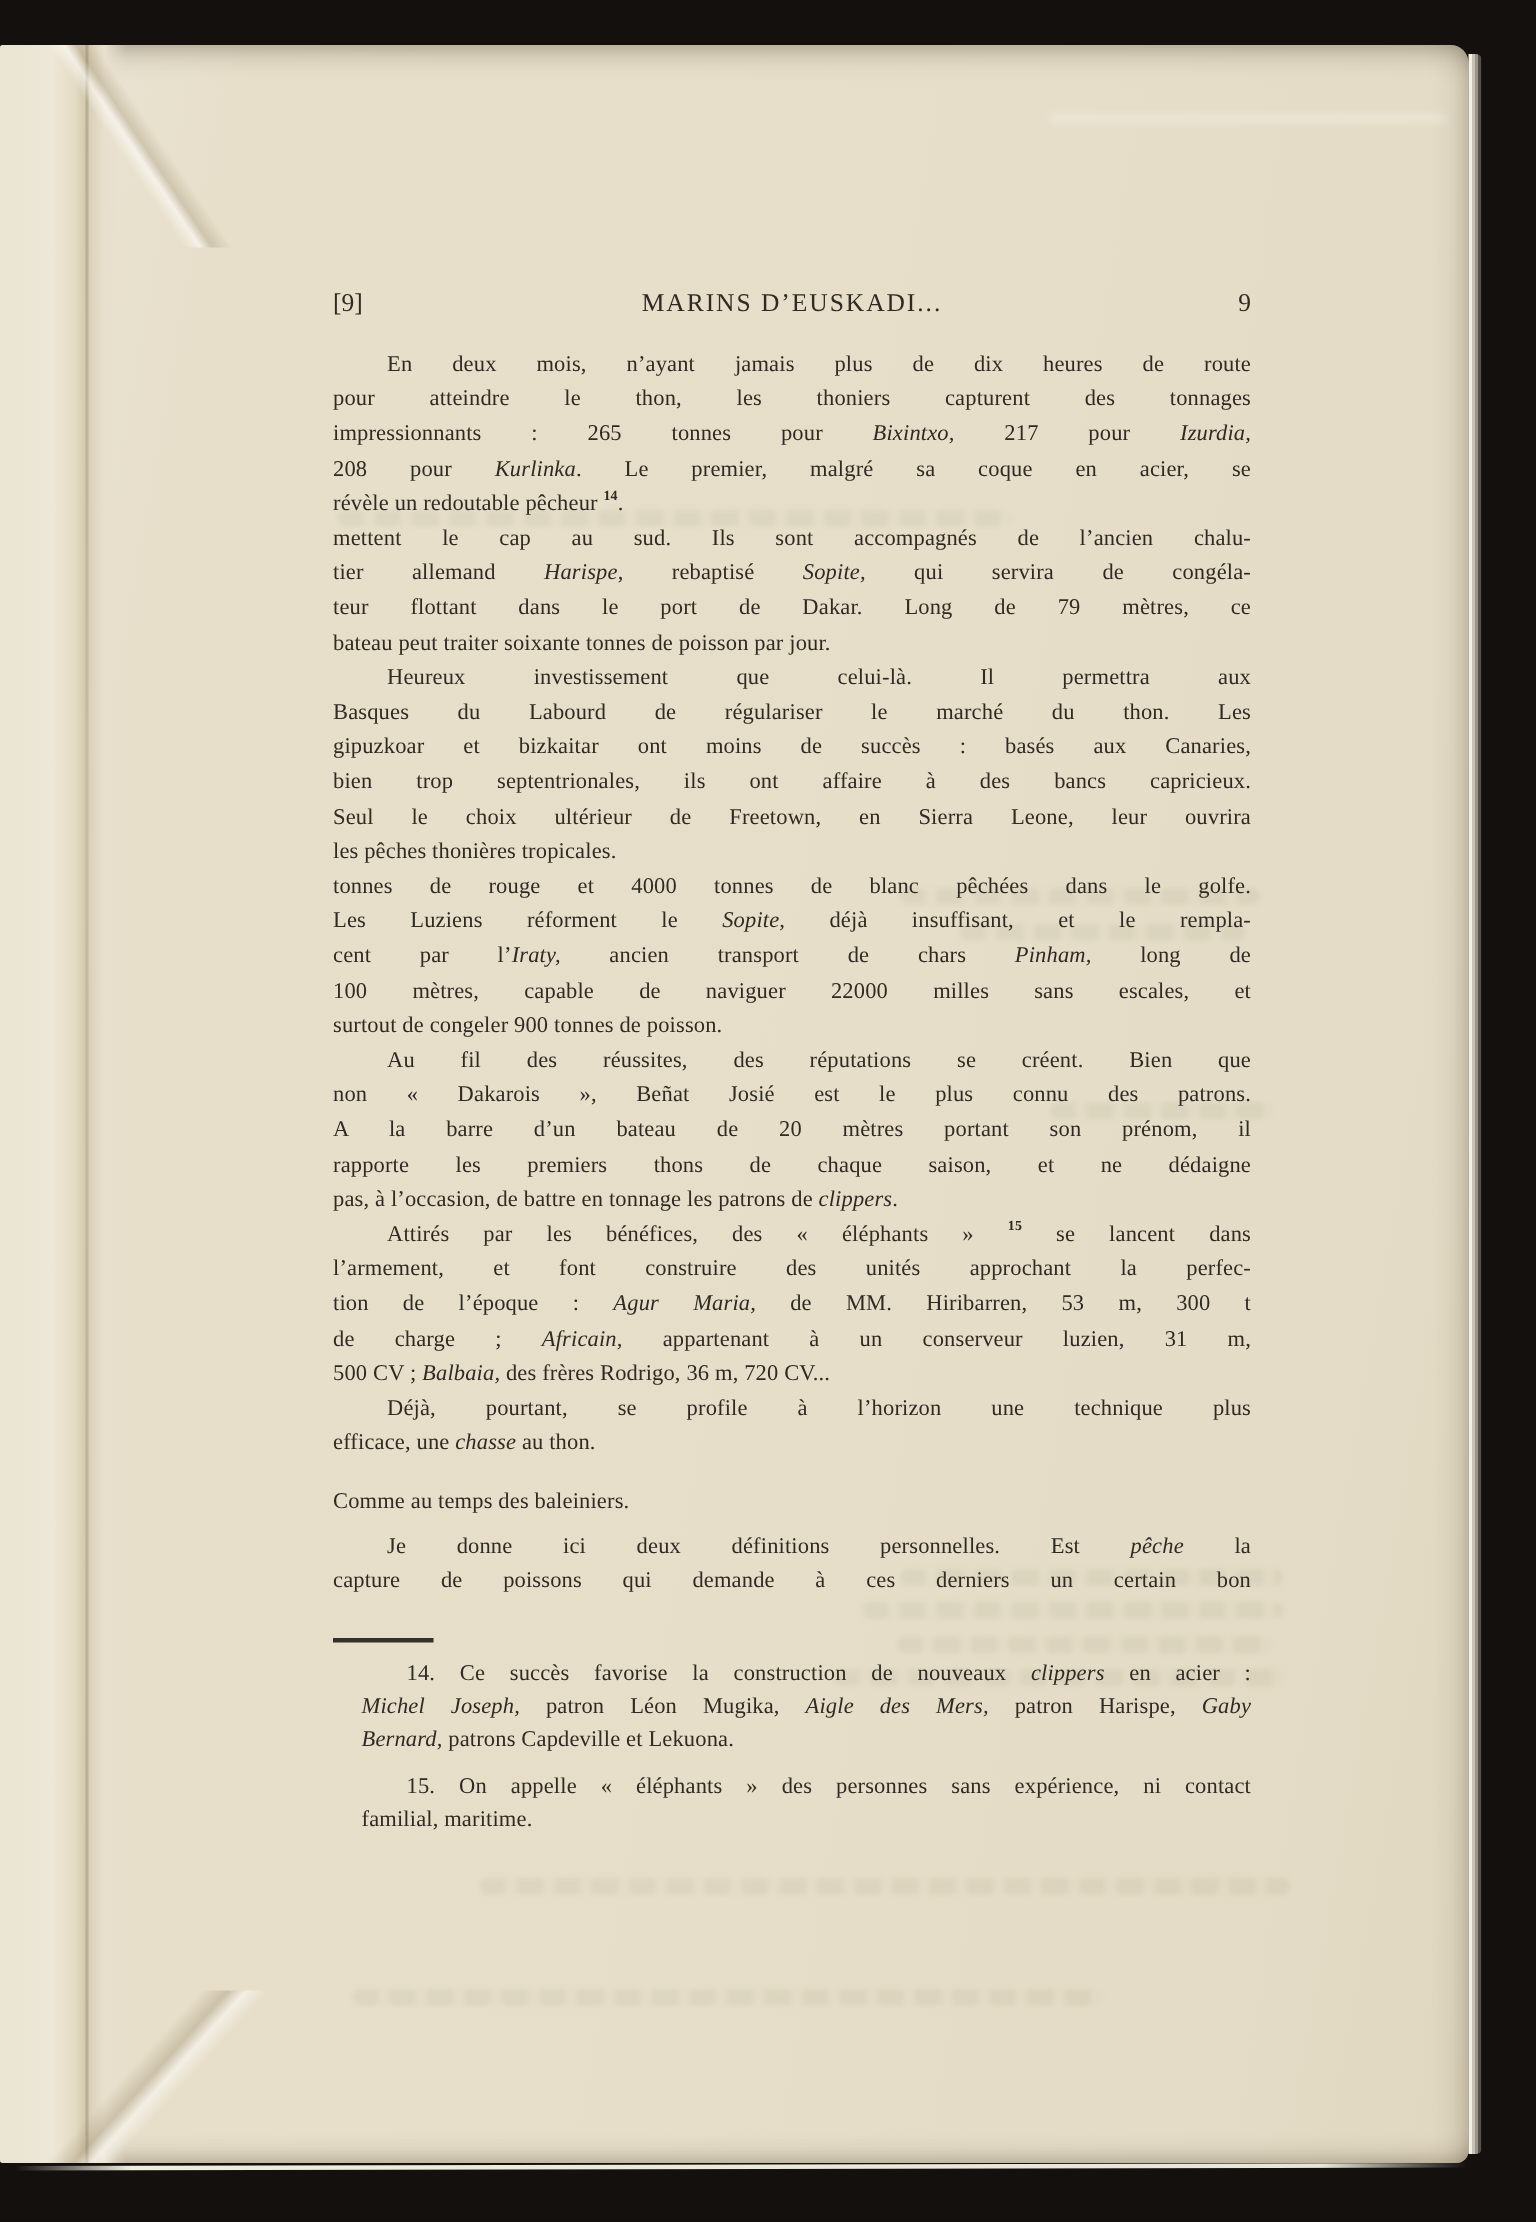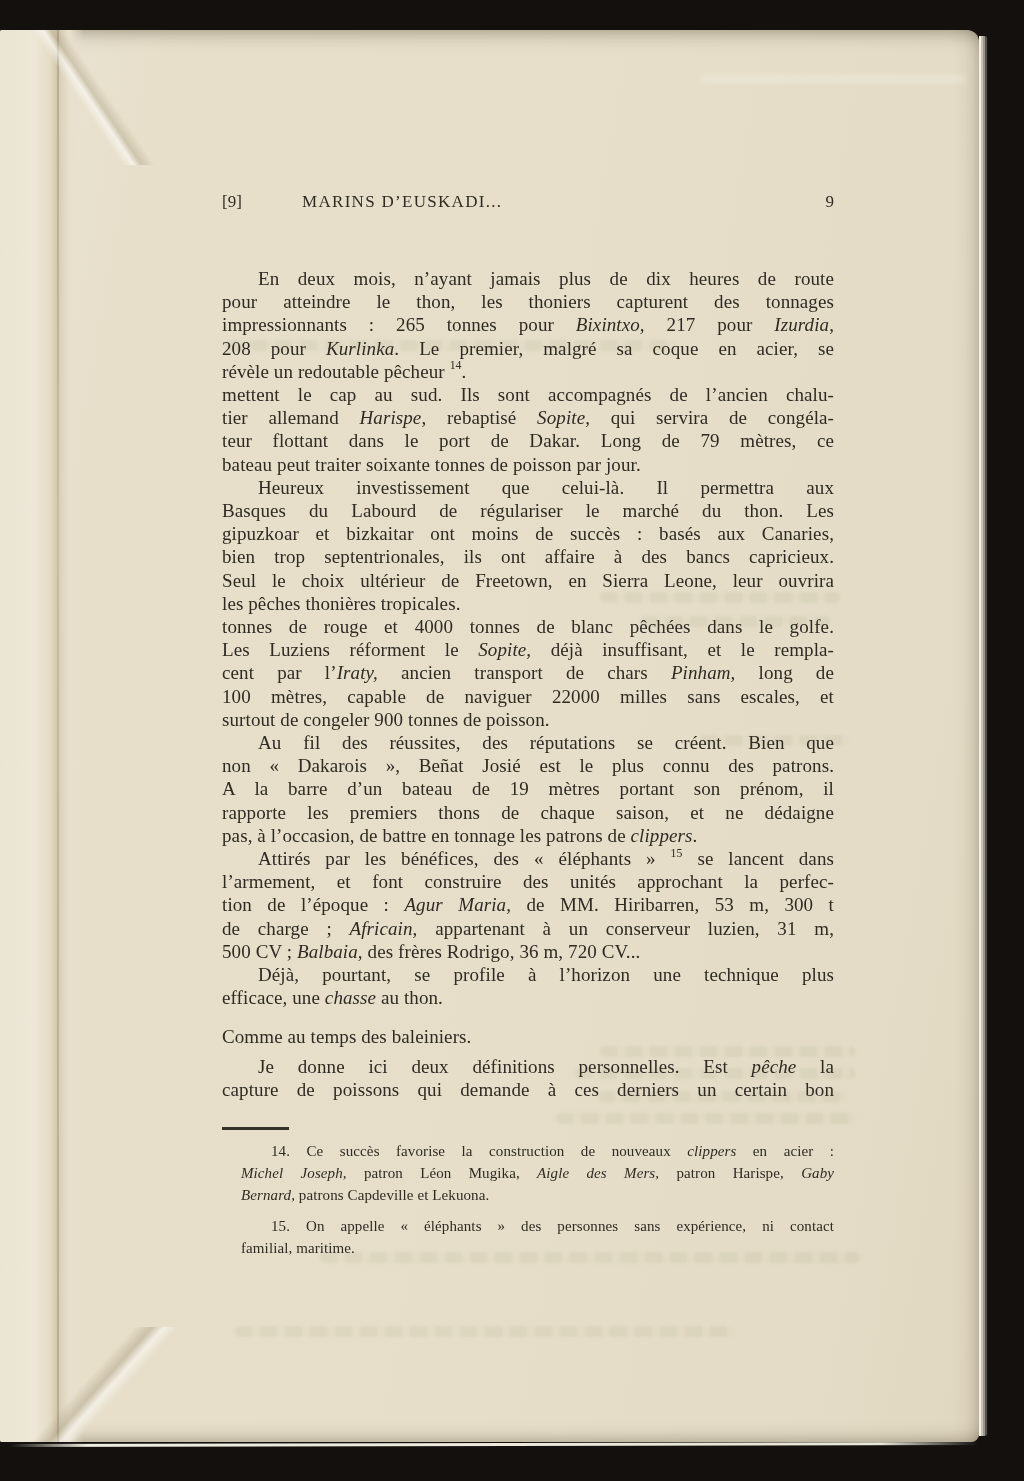--- a/index.html
+++ b/index.html
@@ -57,28 +57,28 @@
   }
   
   .content{
     position:absolute;left:222px;top:190px;width:612px;
     color:#2f2b24;z-index:5;
   }
   .pg-header{
     display:flex;align-items:baseline;font-size:17px;line-height:24px;
   }
   .h-left{width:80px;}
-  .h-center{flex:1;letter-spacing:1.3px;}
+  .h-center{flex:1;text-align:center;letter-spacing:1.3px;}
   .h-right{width:80px;text-align:right;}
-  .body-text{margin-top:53px;font-size:19px;line-height:23.2px;letter-spacing:.1px;}
+  .body-text{margin-top:18px;font-size:15px;line-height:23.2px;letter-spacing:.1px;}
   .line{text-align:justify;text-align-last:justify;}
   .line.last{text-align-last:left;}
   .para .line.indent{text-indent:36px;}
   .heading{font-weight:400;margin:15px 0 7px 0;line-height:23.2px;}
-  sup{font-size:.62em;line-height:0;position:relative;top:-1px;}
+  sup{font-size:.62em;line-height:0;position:relative;top:-1px;font-weight:bold;}
   i{font-style:italic;}
   .footnote-rule{
     width:67px;height:3px;background:#35302a;margin:26px 0 10px 0;
   }
   .footnotes{font-size:15px;line-height:22px;letter-spacing:.1px;margin-left:19px;}
   .fn{margin:0;}
   .fn + .fn{margin-top:9px;}
   .fn .line.indent{text-indent:30px;}
 </style>
 </head>
@@ -136,21 +136,21 @@
       <div class="para">
         <div class="line">tonnes de rouge et 4000 tonnes de blanc pêchées dans le golfe.</div>
         <div class="line">Les Luziens réforment le <i>Sopite,</i> déjà insuffisant, et le rempla-</div>
         <div class="line">cent par l’<i>Iraty,</i> ancien transport de chars <i>Pinham,</i> long de</div>
         <div class="line">100 mètres, capable de naviguer 22000 milles sans escales, et</div>
         <div class="line last">surtout de congeler 900 tonnes de poisson.</div>
       </div>
       <div class="para">
         <div class="line indent">Au fil des réussites, des réputations se créent. Bien que</div>
         <div class="line">non « Dakarois », Beñat Josié est le plus connu des patrons.</div>
-        <div class="line">A la barre d’un bateau de 19 mètres portant son prénom, il</div>
+        <div class="line">A la barre d’un bateau de 20 mètres portant son prénom, il</div>
         <div class="line">rapporte les premiers thons de chaque saison, et ne dédaigne</div>
         <div class="line last">pas, à l’occasion, de battre en tonnage les patrons de <i>clippers</i>.</div>
       </div>
       <div class="para">
         <div class="line indent">Attirés par les bénéfices, des « éléphants » <sup>15</sup> se lancent dans</div>
         <div class="line">l’armement, et font construire des unités approchant la perfec-</div>
         <div class="line">tion de l’époque : <i>Agur Maria,</i> de MM. Hiribarren, 53 m, 300 t</div>
         <div class="line">de charge ; <i>Africain,</i> appartenant à un conserveur luzien, 31 m,</div>
         <div class="line last">500 CV ; <i>Balbaia,</i> des frères Rodrigo, 36 m, 720 CV...</div>
       </div>

